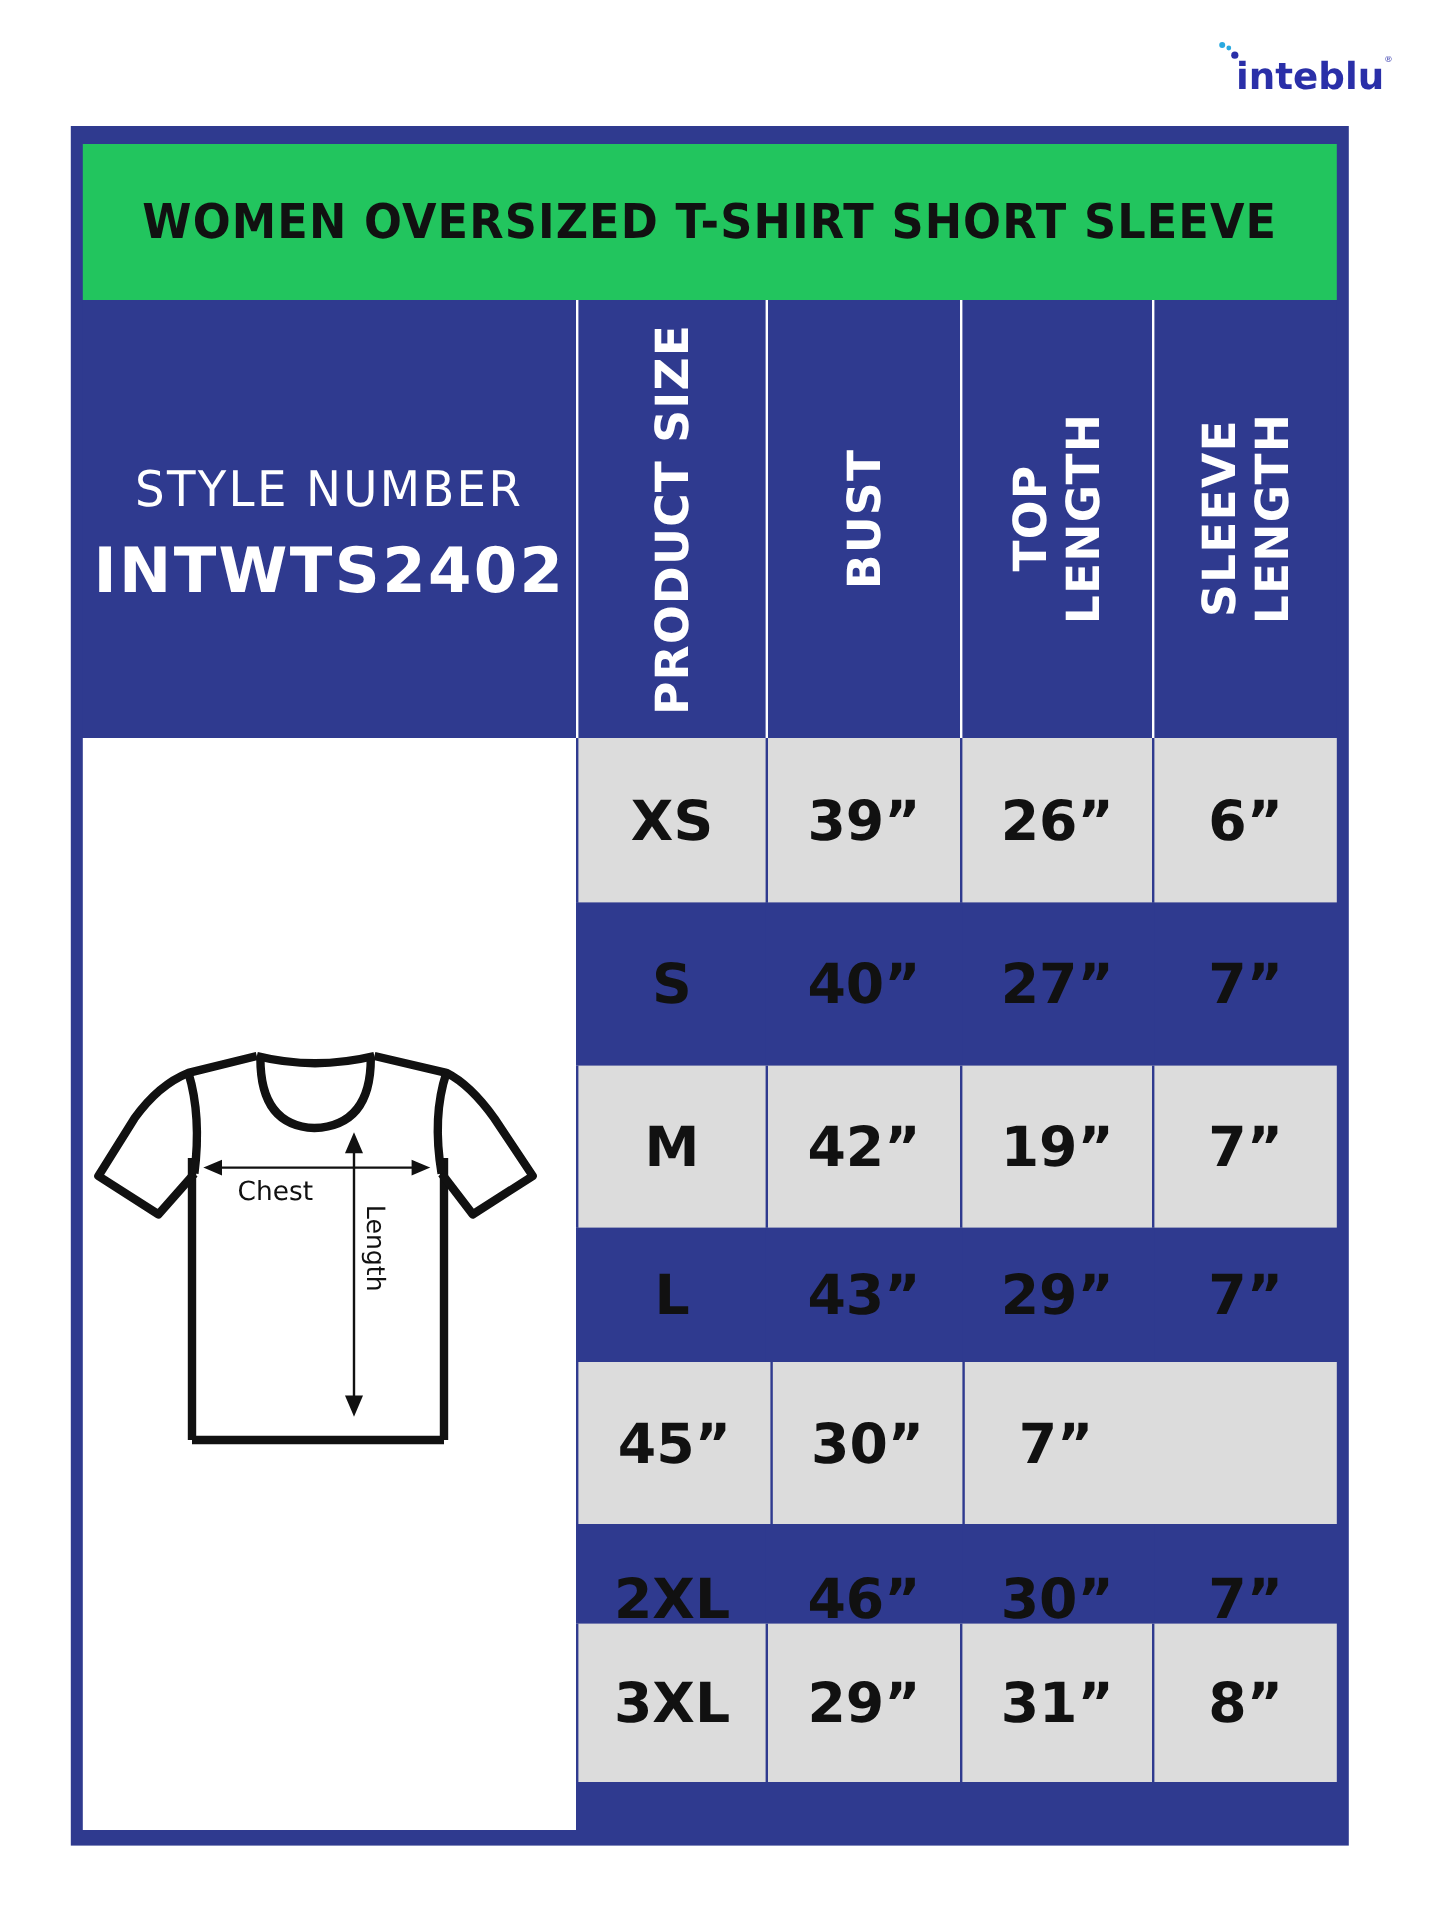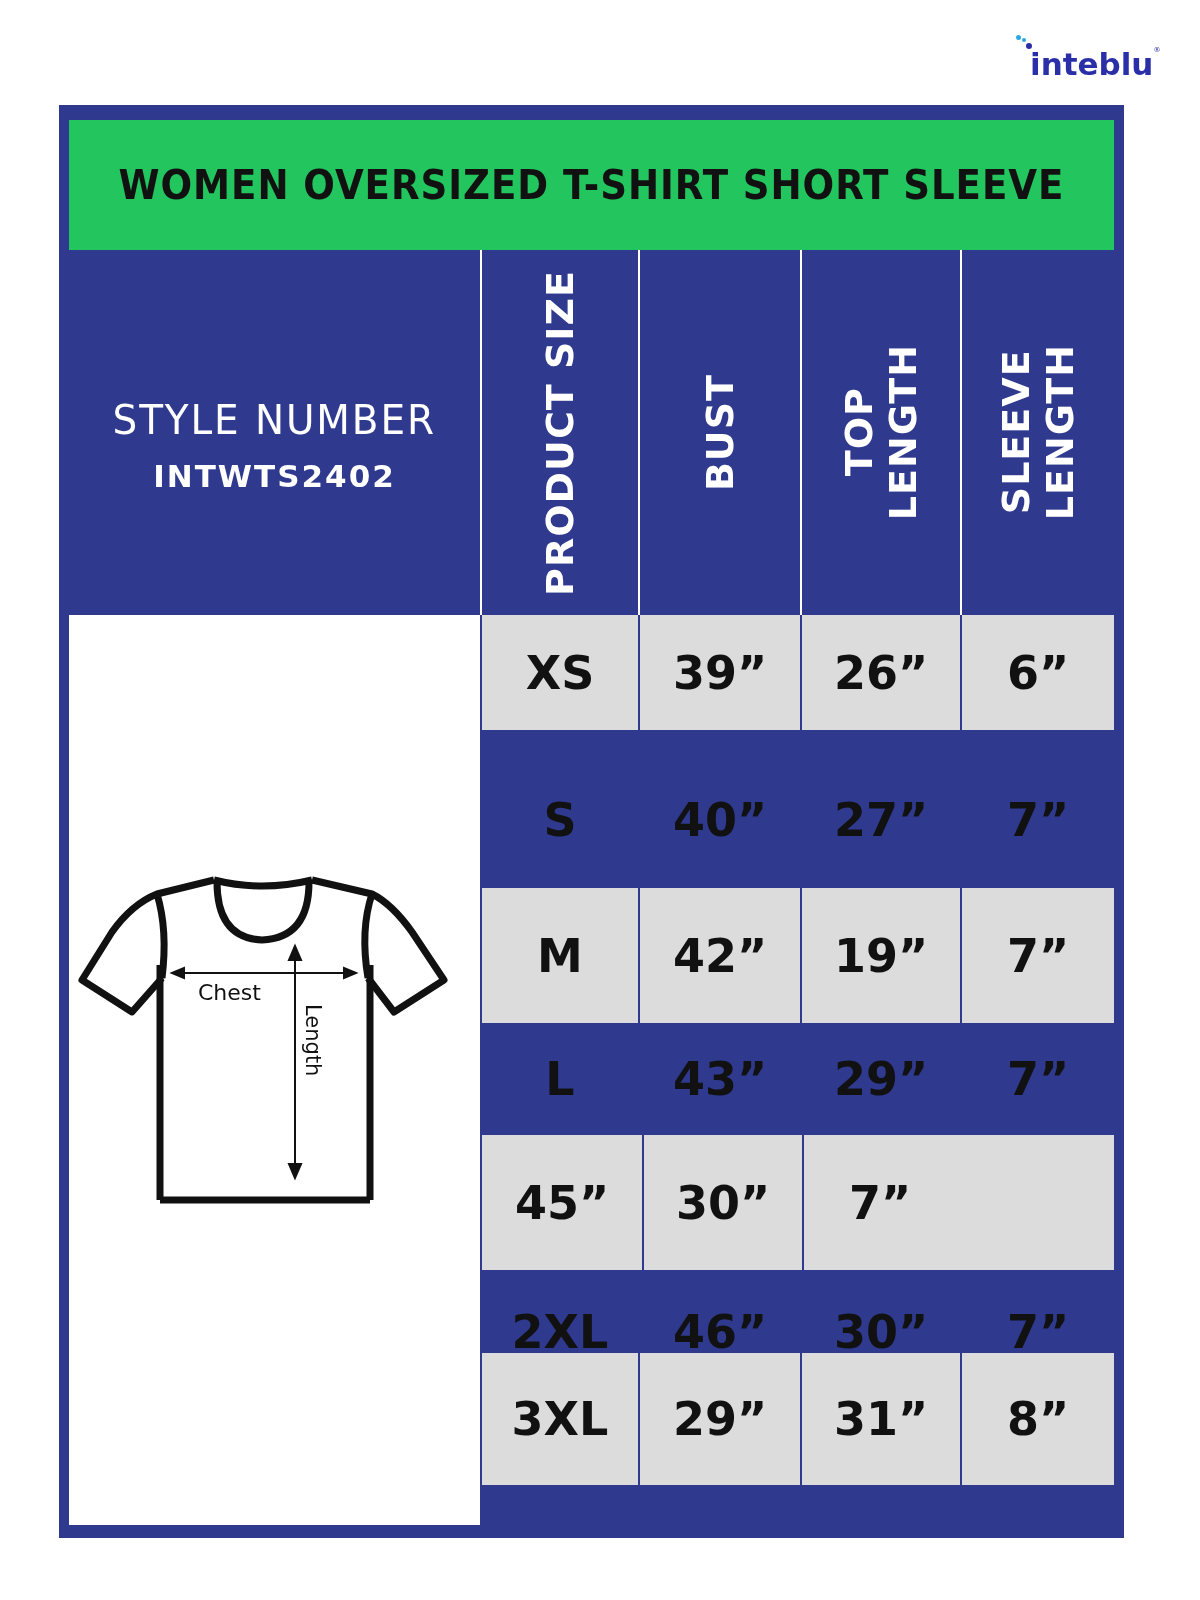--- a/index.html
+++ b/index.html
@@ -12,21 +12,21 @@
   .dot { position:absolute; border-radius:50%; }
   .frame { position:absolute; left:59px; top:105px; width:1065px; height:1433px; background:#2f3a8f; }
   .title-box { position:absolute; left:69px; top:120px; width:1045px; height:130px; background:#22c55e;
                display:flex; align-items:center; justify-content:center; }
   .title { font-size:40px; font-weight:bold; color:#111111; letter-spacing:1px; white-space:nowrap;
            font-family:"DejaVu Sans", sans-serif; transform:scaleX(0.93); }
   .header { position:absolute; left:69px; top:250px; width:1045px; height:365px; background:#2f3a8f; }
   .style-block { position:absolute; left:69px; top:262px; width:411px; height:365px;
                  display:flex; flex-direction:column; align-items:center; justify-content:center; color:#fff; }
   .style-label { font-size:41px; letter-spacing:2px; font-family:"DejaVu Sans", sans-serif; font-weight:normal; transform:scaleX(0.95);}
-  .style-number { font-size:31px; font-weight:bold; letter-spacing:2px; font-family:"DejaVu Sans", sans-serif; margin-top:14px; }
+  .style-number { font-size:52px; font-weight:bold; letter-spacing:2px; font-family:"DejaVu Sans", sans-serif; margin-top:14px; }
   .hcol { position:absolute; top:250px; height:365px; border-left:2px solid #ffffff;
           display:flex; align-items:center; justify-content:center; }
   .vtext { writing-mode:vertical-rl; transform:rotate(180deg); color:#fff; font-weight:bold;
            font-size:38px; font-family:"DejaVu Sans", sans-serif; letter-spacing:1px; line-height:44px; text-align:center;}
   .left-panel { position:absolute; left:69px; top:615px; width:411px; height:910px; background:#ffffff; }
   .grid { position:absolute; left:480px; top:615px; width:634px; height:910px; }
   .row { position:absolute; left:0; width:634px; display:flex; }
   .row.shade { background:#dcdcdc; }
   .cell { display:flex; align-items:center; justify-content:center; font-size:46px; font-weight:bold;
           color:#111; font-family:"DejaVu Sans", sans-serif; box-sizing:border-box; border-left:2px solid #2f3a8f; height:100%; }
@@ -97,21 +97,21 @@
     <polygon points="284,103 272,98 272,108"></polygon>
     <line x1="223" y1="82" x2="223" y2="302"></line>
     <polygon points="223,76 217,90 229,90"></polygon>
     <polygon points="223,308 217,294 229,294"></polygon>
   </g>
   <text x="126" y="130" font-size="22" fill="#111" font-family="DejaVu Sans, sans-serif">Chest</text>
   <text x="0" y="0" font-size="21" fill="#111" font-family="DejaVu Sans, sans-serif" transform="translate(234,134) rotate(90)">Length</text>
 </svg>
 
 <div class="grid">
-  <div class="row shade" style="top:0px;height:115px;">
+  <div class="row shade" style="top:0px;height:137px;">
     <div class="cell c0">XS</div>
     <div class="cell c1">39”</div>
     <div class="cell c2">26”</div>
     <div class="cell c3">6”</div>
   </div>
   <div class="row" style="top:137px;height:136px;">
     <div class="cell c0">S</div>
     <div class="cell c1">40”</div>
     <div class="cell c2">27”</div>
     <div class="cell c3">7”</div>

